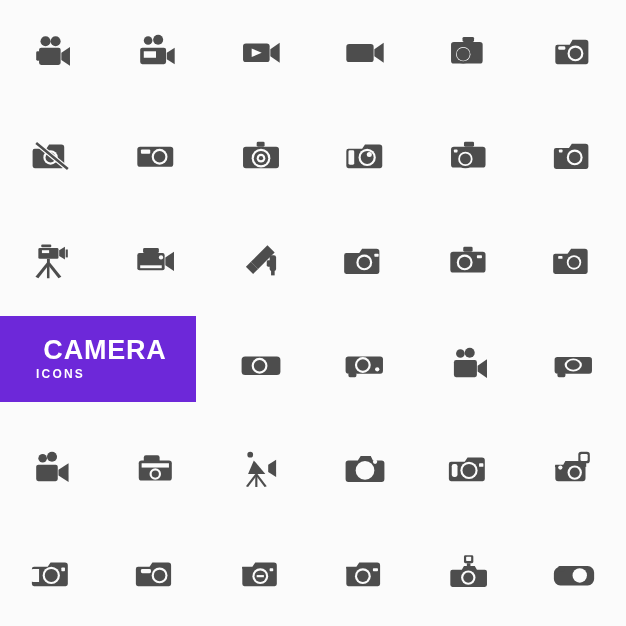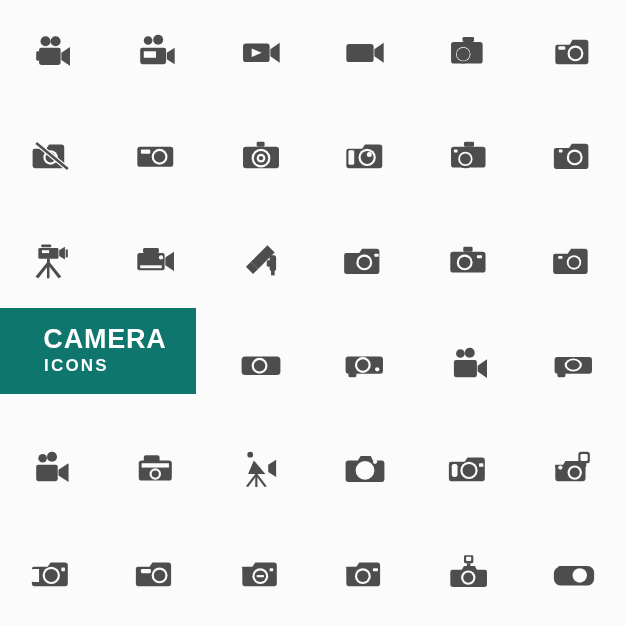--- a/index.html
+++ b/index.html
@@ -36,49 +36,49 @@
   .cell svg {
     display: block;
     width: 46px;
     height: 46px;
     fill: #4d4d4d;
   }
   
   .banner {
     position: absolute;
     left: 0;
-    top: 308px;
+    top: 316px;
     width: 196px;
     height: 86px;
-    background: #0f766e;
+    background: #6d28d9;
     display: flex;
     flex-direction: column;
     align-items: center;
     justify-content: center;
     box-sizing: border-box;
     padding-left: 14px;
   }
   .banner-title {
     color: #ffffff;
     font-size: 27px;
     font-weight: bold;
     letter-spacing: 0.8px;
     line-height: 1.05;
     text-align: center;
   }
   .banner-subtitle {
     color: #ffffff;
-    font-size: 17px;
+    font-size: 12px;
     font-weight: bold;
     letter-spacing: 2.2px;
     line-height: 1.2;
     margin-top: 3px;
     text-align: center;
     align-self: flex-start;
-    margin-left: 30px;
+    margin-left: 22px;
   }
 </style>
 </head>
 <body>
 
 <div id="sheet">
   <div class="grid">
 
     <div class="cell">
       <svg viewBox="0 0 64 64">

